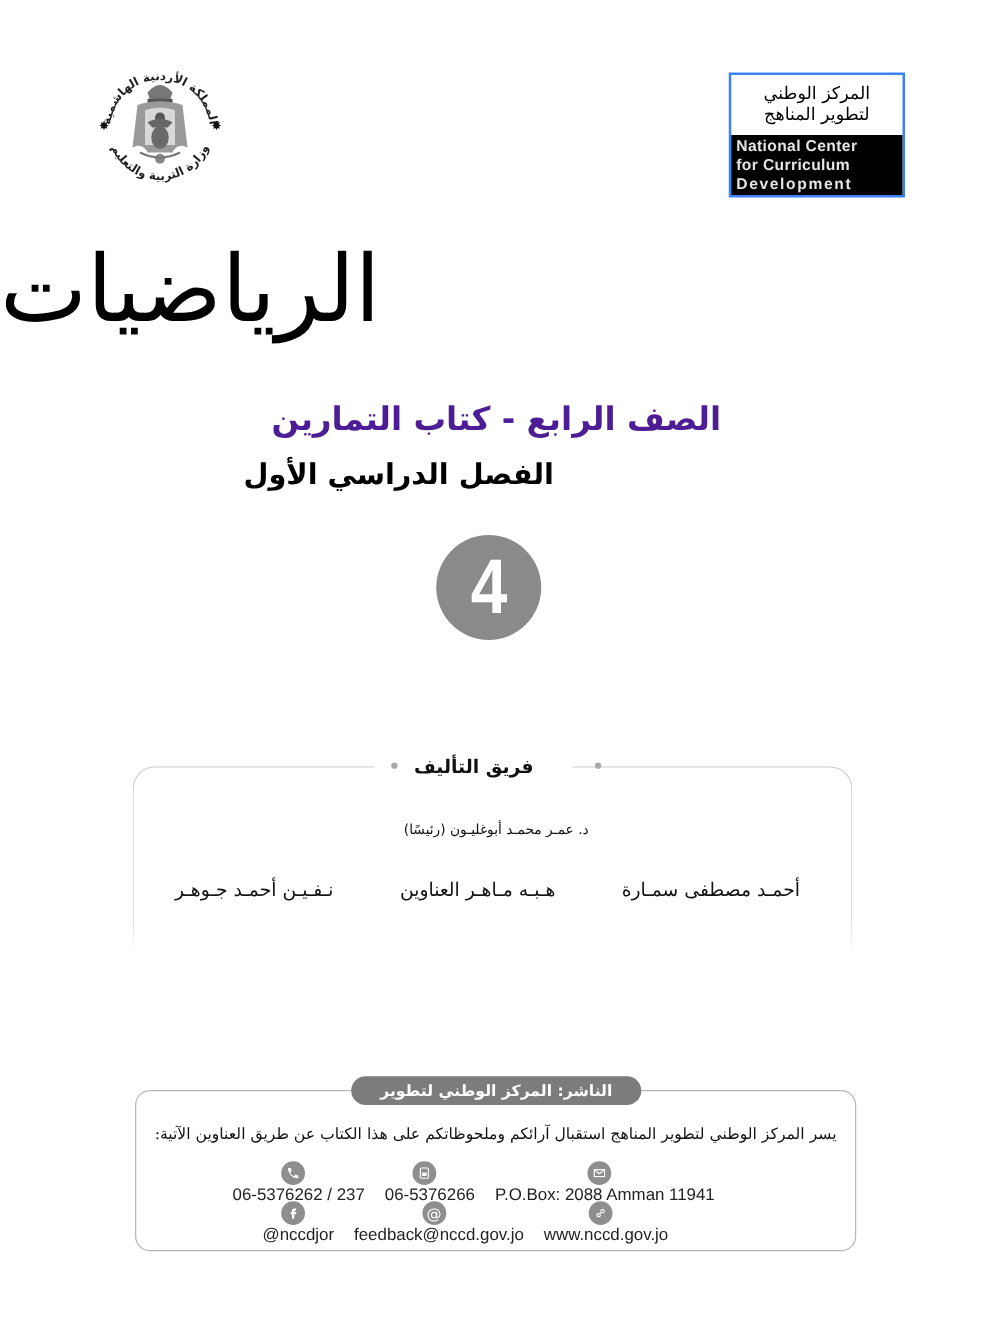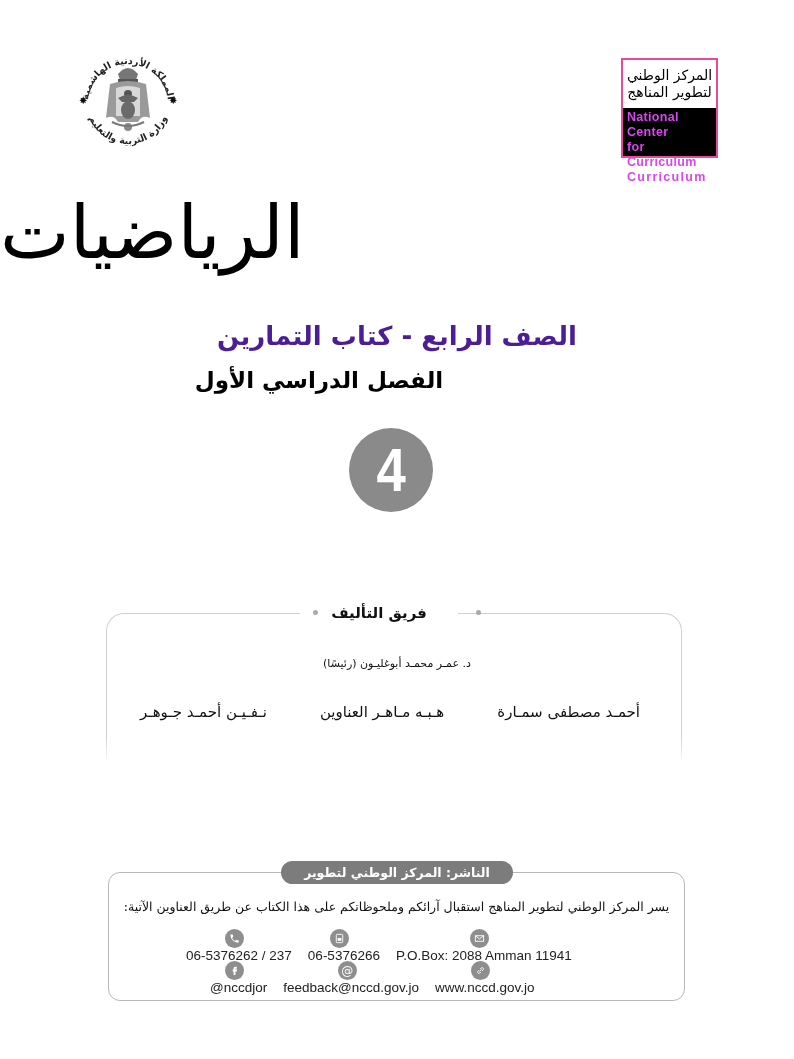--- a/index.html
+++ b/index.html
@@ -3,23 +3,23 @@
 <meta charset="utf-8">
 <style>
   html, body { margin: 0; padding: 0; background: #ffffff; }
   body { width: 794px; height: 1059px; position: relative; overflow: hidden; font-family: "DejaVu Sans", sans-serif; color: #111; }
   .abs { position: absolute; }
 
   
   .seal { left: 72px; top: 44px; width: 112px; height: 112px; }
 
   
-  .nccd { left: 621px; top: 58px; width: 97px; height: 100px; border: 2px solid #ec4899; box-sizing: border-box; background: #fff; }
+  .nccd { left: 583px; top: 58px; width: 141px; height: 100px; border: 2px solid #3b82f6; box-sizing: border-box; background: #fff; }
   .nccd .ar { height: 48px; display: flex; flex-direction: column; align-items: center; justify-content: center; direction: rtl; font-family: "DejaVu Sans", sans-serif; font-size: 14px; line-height: 17px; color: #000; }
-  .nccd .en { background: #000; color: #d946ef; height: 48px; font-family: "Liberation Sans", sans-serif; font-weight: bold; font-size: 12.5px; line-height: 15px; padding: 2px 0 0 4px; box-sizing: border-box; letter-spacing: 0.3px; }
+  .nccd .en { background: #000; color: #e5e5e5; height: 48px; font-family: "Liberation Sans", sans-serif; font-weight: bold; font-size: 12.5px; line-height: 15px; padding: 2px 0 0 4px; box-sizing: border-box; letter-spacing: 0.3px; }
   .nccd .en div:last-child { letter-spacing: 1.3px; }
 
   
   .title { left: 0; width: 794px; top: 182px; text-align: left; direction: rtl; font-family: "DejaVu Sans", sans-serif; font-weight: normal; font-size: 74px; line-height: 100px; color: #000; letter-spacing: -1px; }
   .subtitle { left: 0; width: 794px; top: 316px; text-align: center; direction: rtl; font-weight: bold; font-size: 26px; line-height: 40px; color: #4c1d95; }
   .semester { left: 0; width: 638px; top: 362px; text-align: center; direction: rtl; font-weight: bold; font-size: 23px; line-height: 36px; color: #000; }
 
   .grade-circle { left: 349px; top: 428px; width: 84px; height: 84px; border-radius: 50%; background: #8a8a8a; display: flex; align-items: center; justify-content: center; }
   .grade-circle span { color: #fff; font-family: "Liberation Sans", sans-serif; font-weight: bold; font-size: 62px; line-height: 62px; transform: scaleX(0.85); }
 
@@ -75,21 +75,21 @@
 </div>
 
 <div class="abs nccd">
   <div class="ar">
     <div>المركز الوطني</div>
     <div>لتطوير المناهج</div>
   </div>
   <div class="en">
     <div>National Center</div>
     <div>for Curriculum</div>
-    <div>Curriculum</div>
+    <div>Development</div>
   </div>
 </div>
 
 <div class="abs title">الرياضيات</div>
 <div class="abs subtitle">الصف الرابع - كتاب التمارين</div>
 <div class="abs semester">الفصل الدراسي الأول</div>
 
 <div class="abs grade-circle">
   <span>4</span>
 </div>

